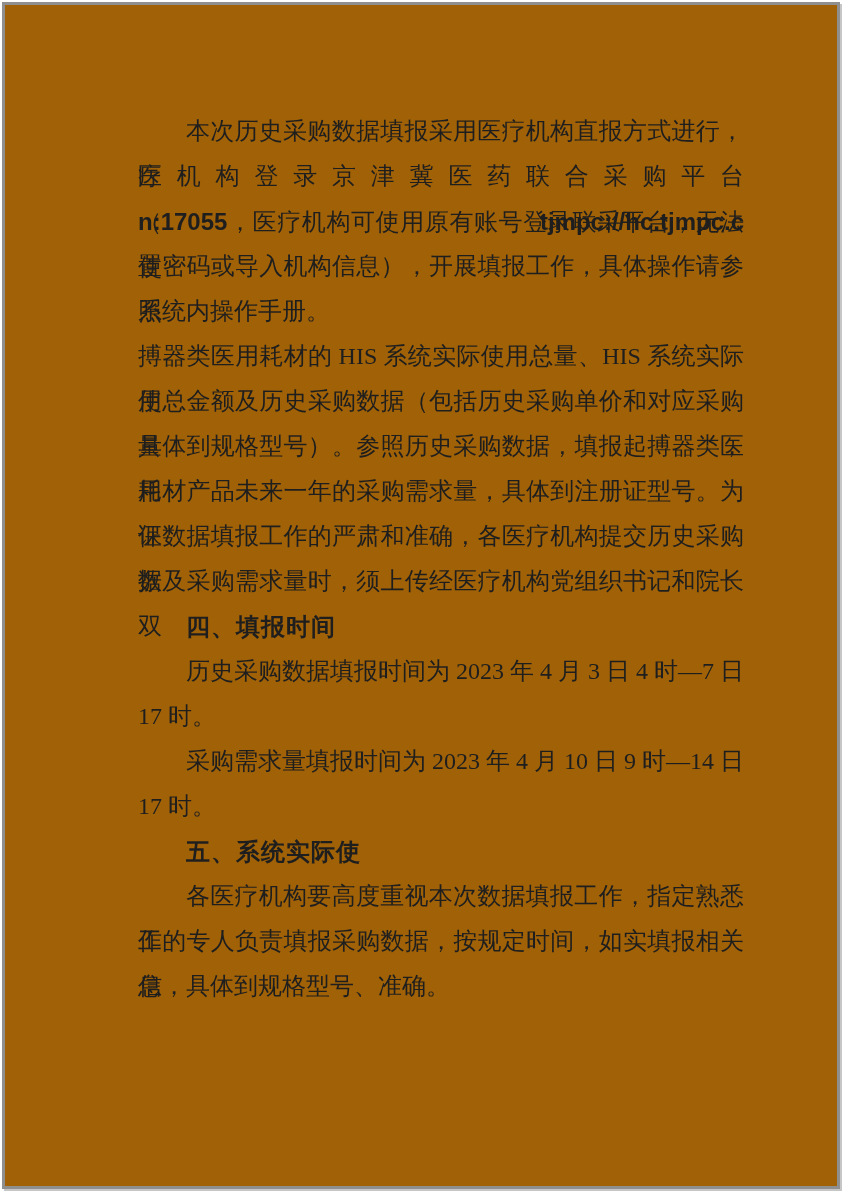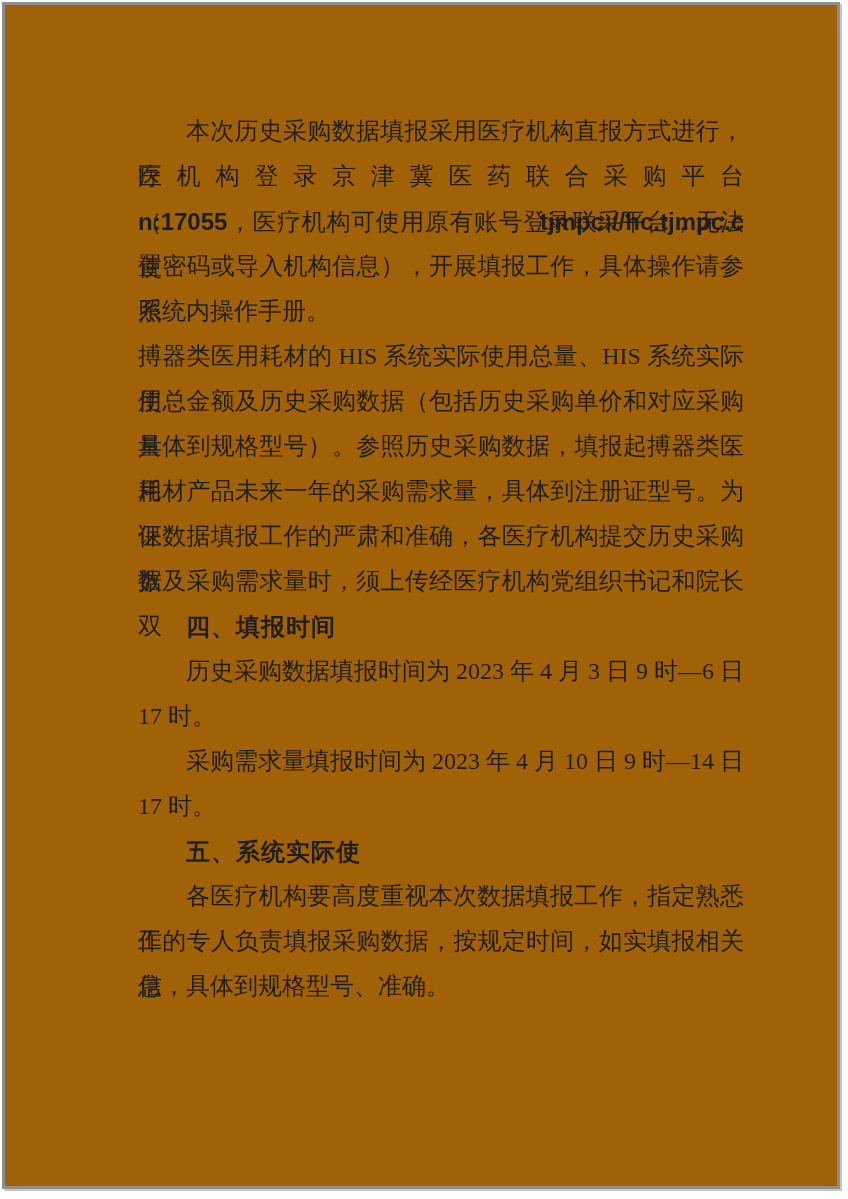--- a/index.html
+++ b/index.html
@@ -65,21 +65,21 @@
       <div class="line just"><span class="link">n:17055</span><span>，医疗机构可使用原有账号登录联采平台，无法使</span></div>
       <div class="line just"><span>置密码或导入机构信息），开展填报工作，具体操作请参照</span></div>
       <div class="line"><span>系统内操作手册。</span></div>
       <div class="line just"><span>搏器类医用耗材的 HIS 系统实际使用总量、HIS 系统实际使</span></div>
       <div class="line just"><span>用总金额及历史采购数据（包括历史采购单价和对应采购量，</span></div>
       <div class="line just"><span>具体到规格型号）。参照历史采购数据，填报起搏器类医用</span></div>
       <div class="line just"><span>耗材产品未来一年的采购需求量，具体到注册证型号。为保</span></div>
       <div class="line just"><span>证数据填报工作的严肃和准确，各医疗机构提交历史采购数</span></div>
       <div class="line just"><span>据及采购需求量时，须上传经医疗机构党组织书记和院长双</span></div>
       <div class="line heading first"><span>四、填报时间</span></div>
-      <div class="line first just"><span>历史采购数据填报时间为 2023 年 4 月 3 日 9 时—6 日</span></div>
+      <div class="line first just"><span>历史采购数据填报时间为 2023 年 4 月 3 日 4 时—7 日</span></div>
       <div class="line"><span>17 时。</span></div>
       <div class="line first just"><span>采购需求量填报时间为 2023 年 4 月 10 日 9 时—14 日</span></div>
       <div class="line"><span>17 时。</span></div>
       <div class="line heading first"><span>五、系统实际使</span></div>
       <div class="line first just"><span>各医疗机构要高度重视本次数据填报工作，指定熟悉工</span></div>
       <div class="line just"><span>作的专人负责填报采购数据，按规定时间，如实填报相关信</span></div>
       <div class="line"><span>息，具体到规格型号、准确。</span></div>
     </div>
 </div>
 

